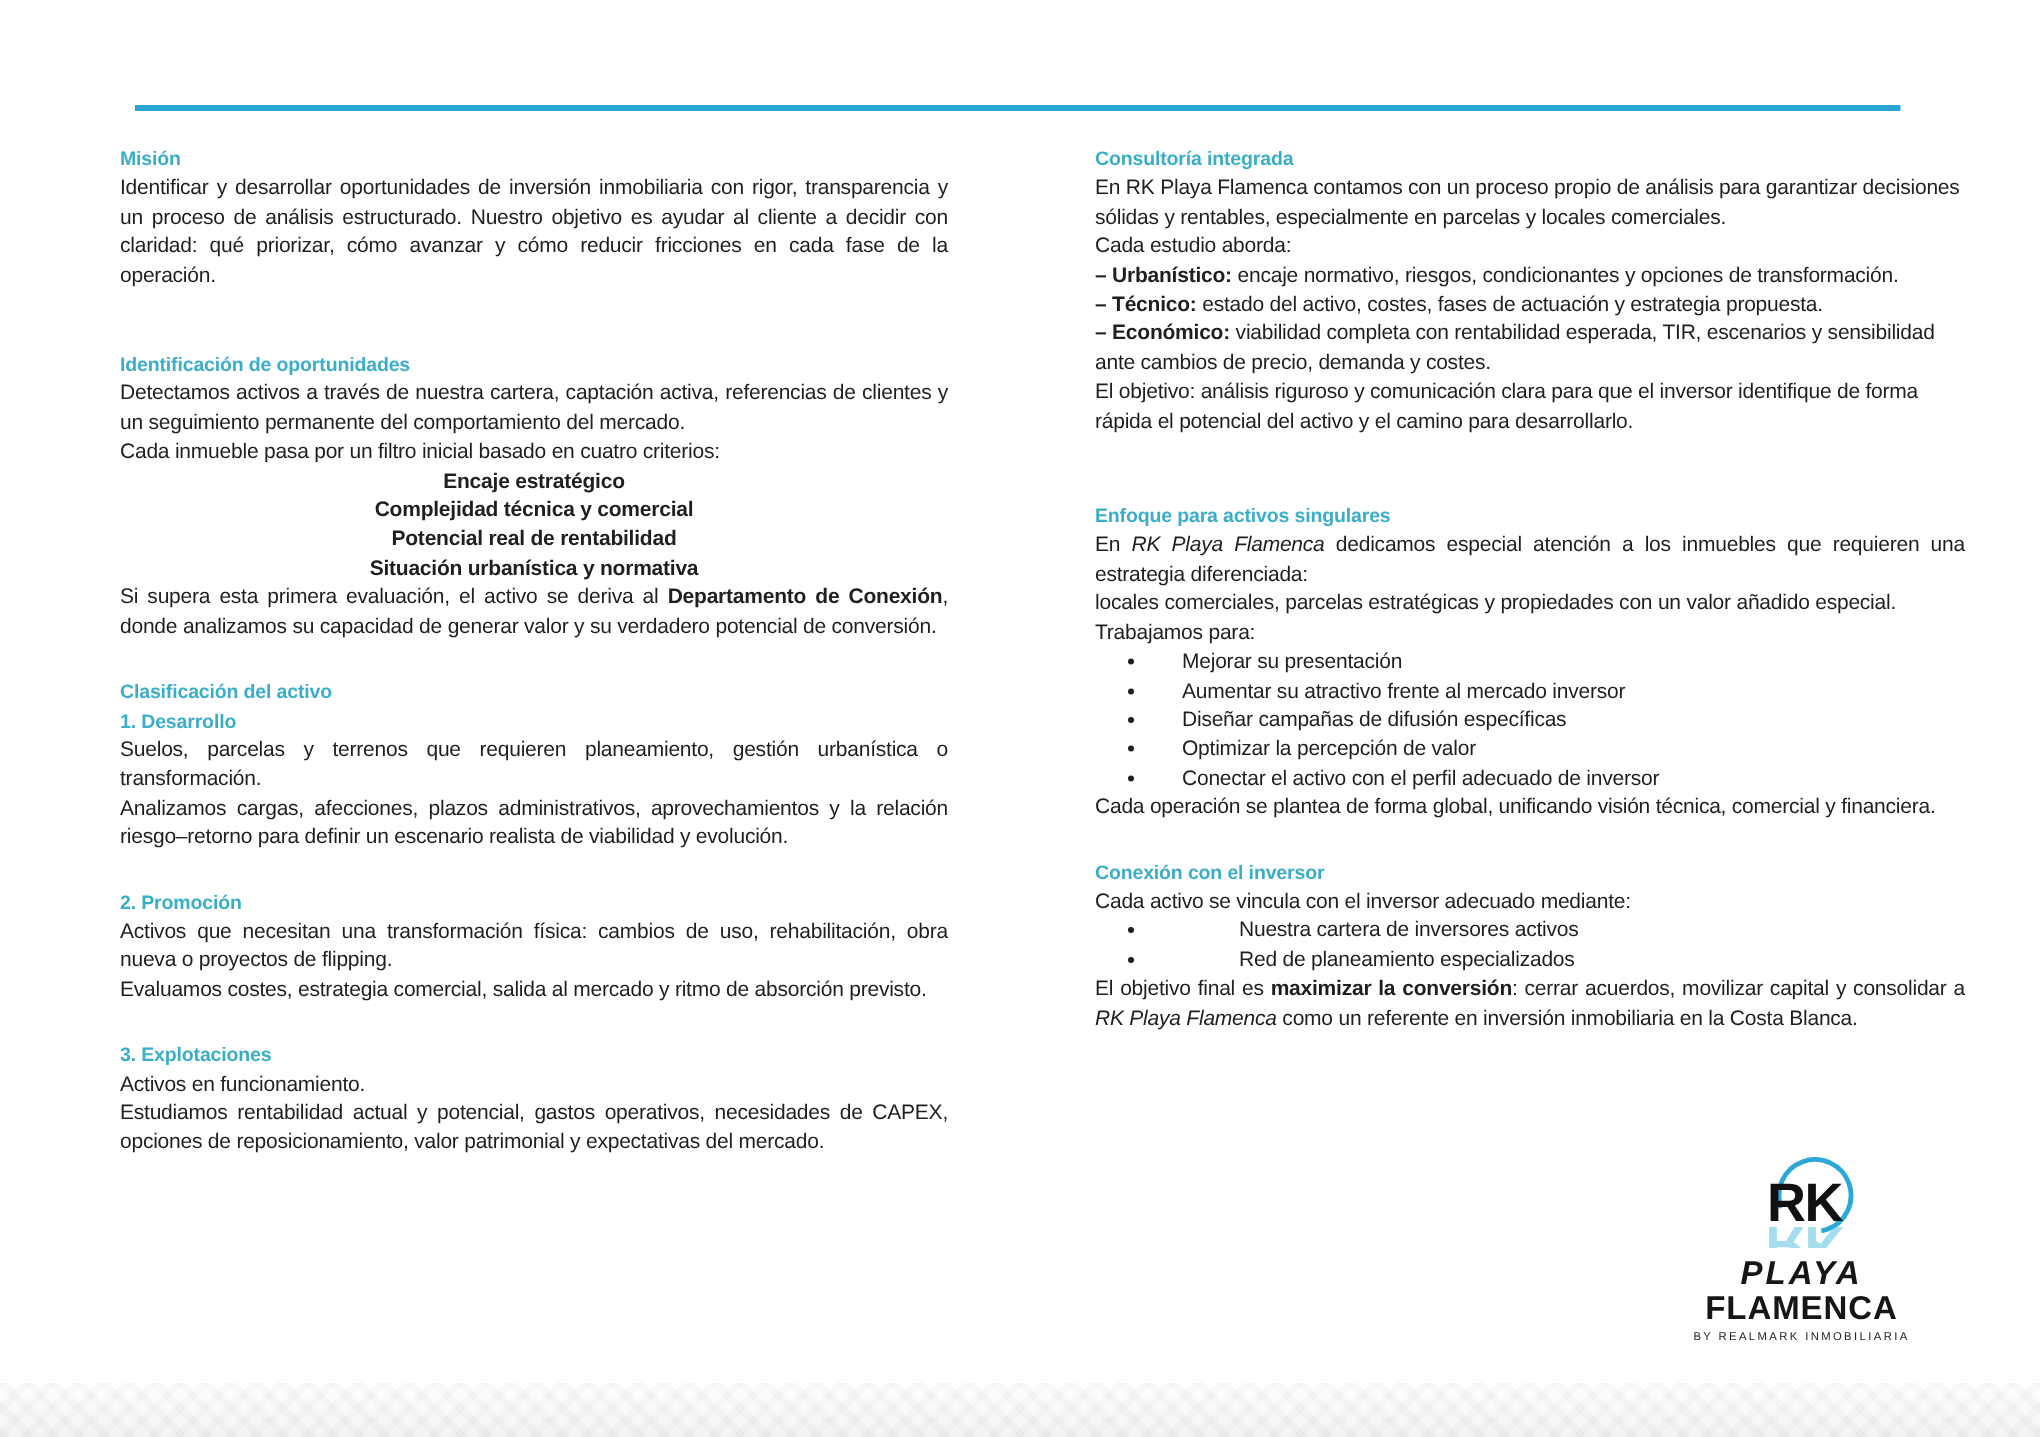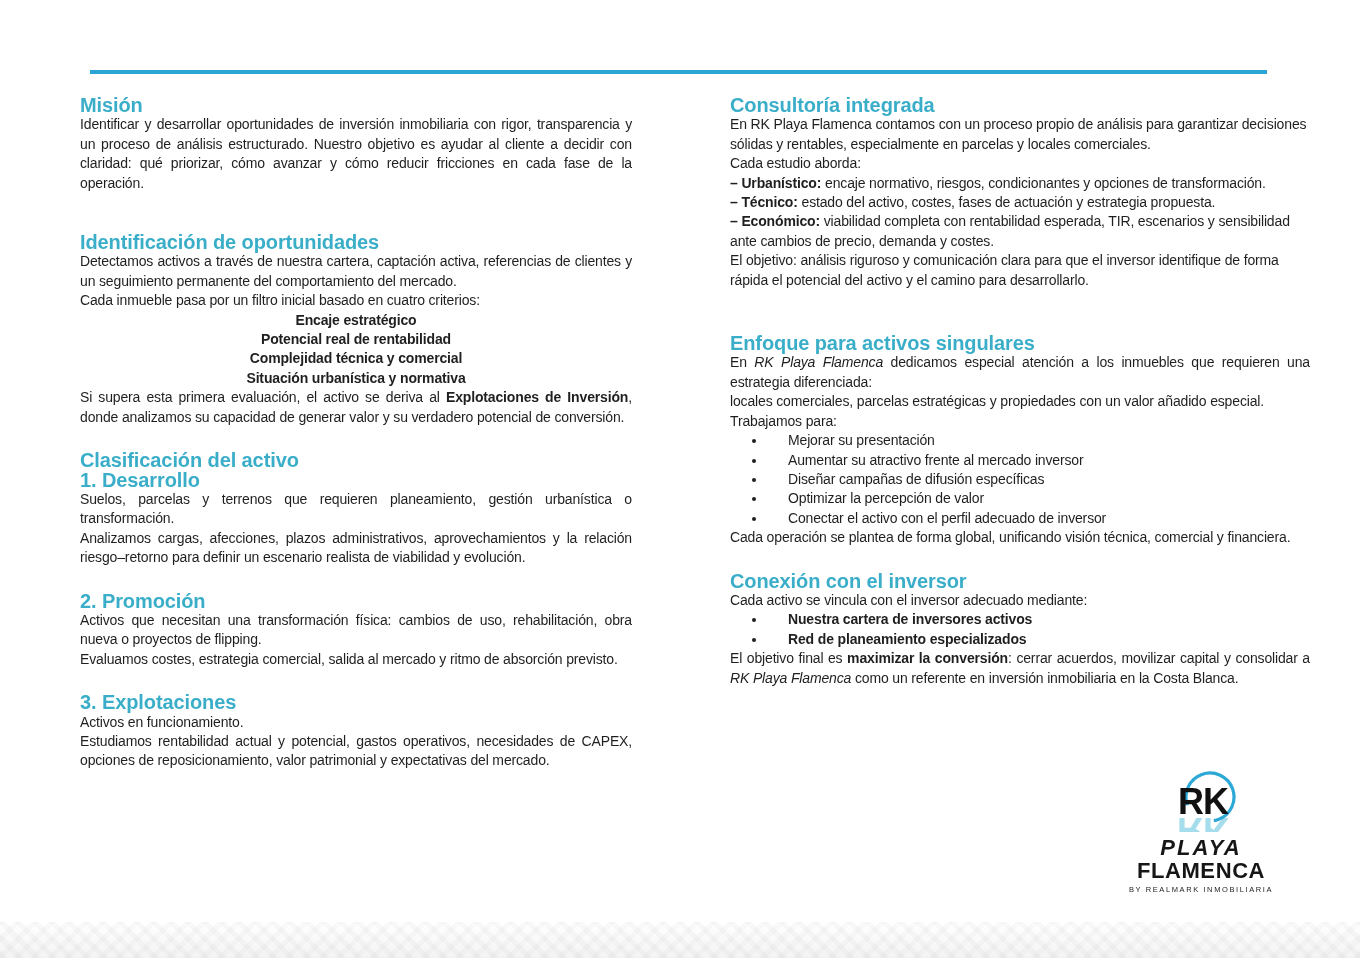--- a/index.html
+++ b/index.html
@@ -12,30 +12,30 @@
   .page{position:relative;width:1360px;height:958px;overflow:hidden;background:#ffffff;}
   .top-rule{position:absolute;left:90px;top:70px;width:1177px;height:4px;background:#2ba6d4;}
   .columns{position:absolute;left:80px;top:96px;display:flex;gap:98px;}
   .col-left{width:552px;}
   .col-right{width:580px;}
   .section{margin-top:24px;}
   .section.first{margin-top:0;}
   .section.gap-lg{margin-top:40px;}
   .section.gap-xl{margin-top:44px;}
   h3.heading{
-    margin:0;color:#3aaec9;font-size:20px;line-height:19.4px;font-weight:bold;
+    margin:0;color:#3aaec9;font-size:13px;line-height:19.4px;font-weight:bold;
     letter-spacing:-0.1px;
   }
   p.body{margin:0;font-size:14px;line-height:19.4px;letter-spacing:-0.15px;}
   p.justify{text-align:justify;}
   p.bold-line{font-weight:bold;text-align:center;}
   ul.bullets{list-style:none;margin:0;padding:0;}
   ul.bullets li{display:flex;font-size:14px;line-height:19.4px;letter-spacing:-0.15px;}
   ul.bullets .dot{flex:none;width:4px;height:4px;border-radius:50%;background:#1f1f1f;margin:8px 32px 0 22px;}
-  ul.bullets.bold li .li-text{font-weight:bold;}
+  ul.bullets.bold li .li-text{font-weight:normal;margin-left:38px;}
   .closing{margin-top:19px;}
   
   .logo{position:absolute;left:1126px;top:770px;width:150px;text-align:center;}
   .logo-name{margin:0;font-weight:bold;color:#161616;}
   .logo-name.l1{font-size:22px;line-height:22px;letter-spacing:2px;margin-top:1px;font-style:italic;}
   .logo-name.l2{font-size:22px;line-height:24px;letter-spacing:0.6px;}
   .logo-byline{margin-top:2px;font-size:7.5px;font-weight:normal;letter-spacing:1.6px;color:#1c1c1c;}
   
   .footer-texture{
     position:absolute;left:0;bottom:0;width:1360px;height:36px;
@@ -59,24 +59,24 @@
       <section class="section first">
         <h3 class="heading">Misión</h3>
         <p class="body justify">Identificar y desarrollar oportunidades de inversión inmobiliaria con rigor, transparencia y un proceso de análisis estructurado. Nuestro objetivo es ayudar al cliente a decidir con claridad: qué priorizar, cómo avanzar y cómo reducir fricciones en cada fase de la operación.</p>
       </section>
 
       <section class="section gap-lg">
         <h3 class="heading">Identificación de oportunidades</h3>
         <p class="body justify">Detectamos activos a través de nuestra cartera, captación activa, referencias de clientes y un seguimiento permanente del comportamiento del mercado.</p>
         <p class="body">Cada inmueble pasa por un filtro inicial basado en cuatro criterios:</p>
         <p class="body bold-line">Encaje estratégico</p>
+        <p class="body bold-line">Complejidad técnica y comercial</p>
         <p class="body bold-line">Potencial real de rentabilidad</p>
-        <p class="body bold-line">Complejidad técnica y comercial</p>
         <p class="body bold-line">Situación urbanística y normativa</p>
-        <p class="body justify"><span>Si supera esta primera evaluación, el activo se deriva al </span><span style="font-weight: bold;">Explotaciones de Inversión</span><span>, donde analizamos su capacidad de generar valor y su verdadero potencial de conversión.</span></p>
+        <p class="body justify"><span>Si supera esta primera evaluación, el activo se deriva al </span><span style="font-weight: bold;">Departamento de Conexión</span><span>, donde analizamos su capacidad de generar valor y su verdadero potencial de conversión.</span></p>
       </section>
 
       <section class="section">
         <h3 class="heading">Clasificación del activo</h3>
         <h3 class="heading">1. Desarrollo</h3>
         <p class="body justify">Suelos, parcelas y terrenos que requieren planeamiento, gestión urbanística o transformación.</p>
         <p class="body justify">Analizamos cargas, afecciones, plazos administrativos, aprovechamientos y la relación riesgo–retorno para definir un escenario realista de viabilidad y evolución.</p>
       </section>
 
       <section class="section">

